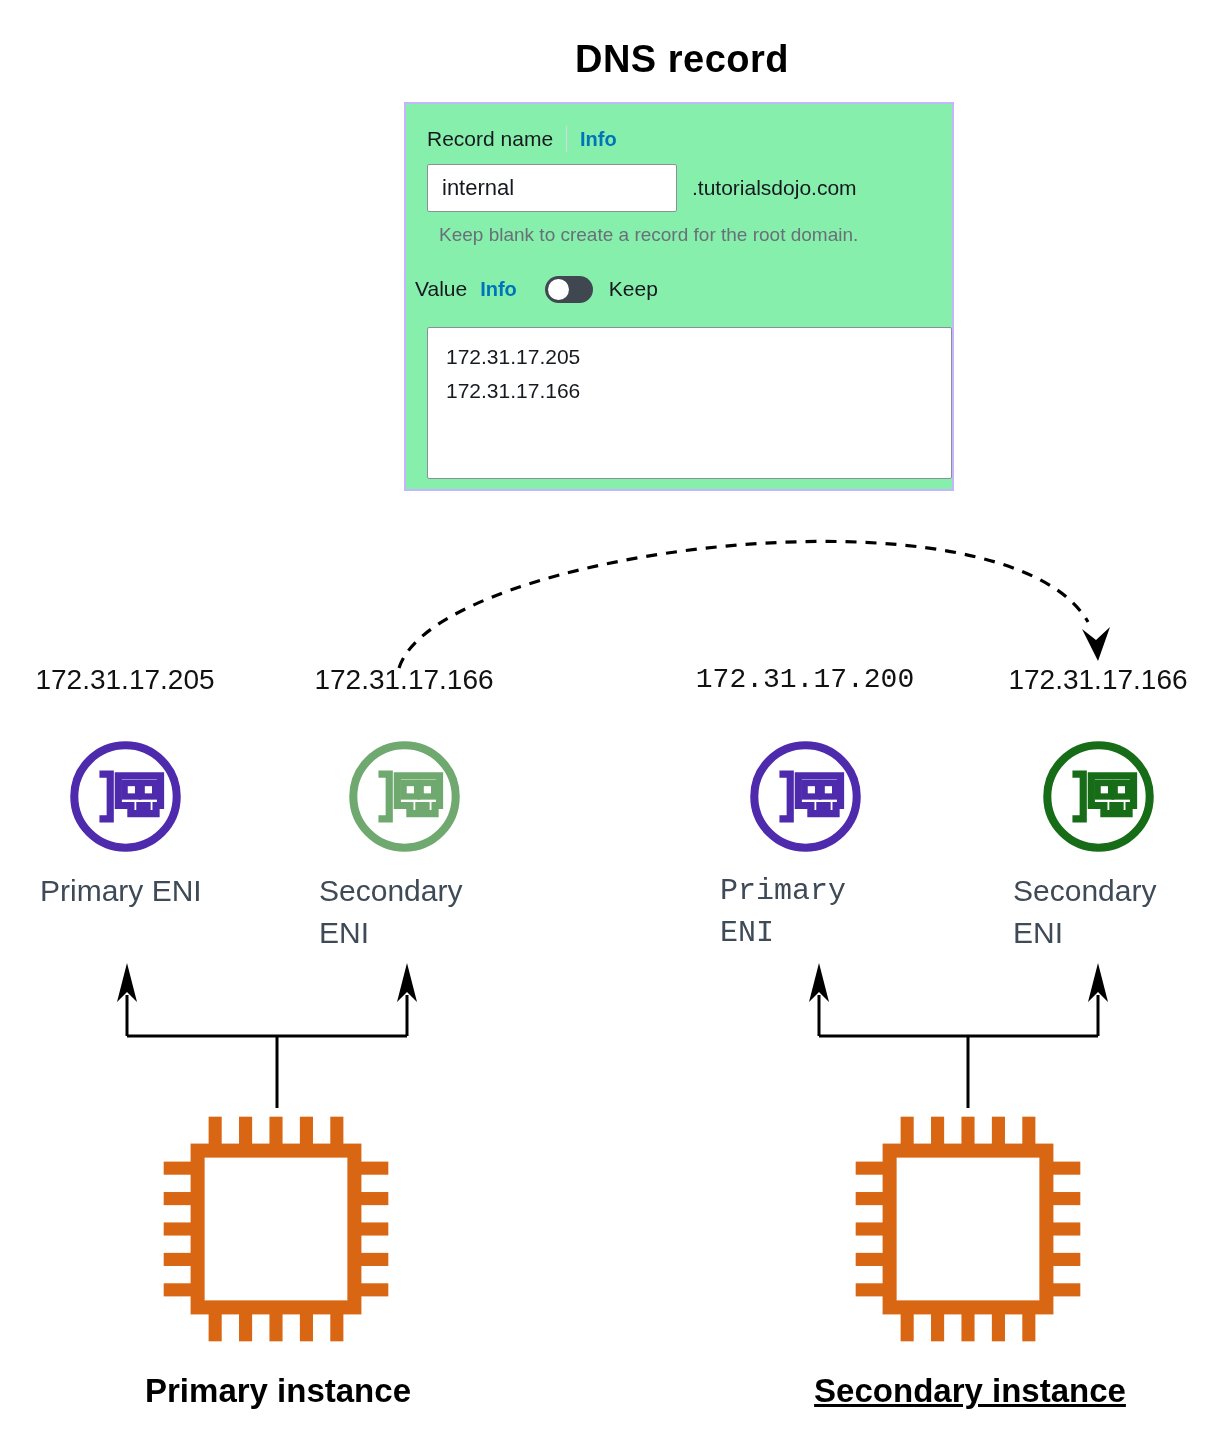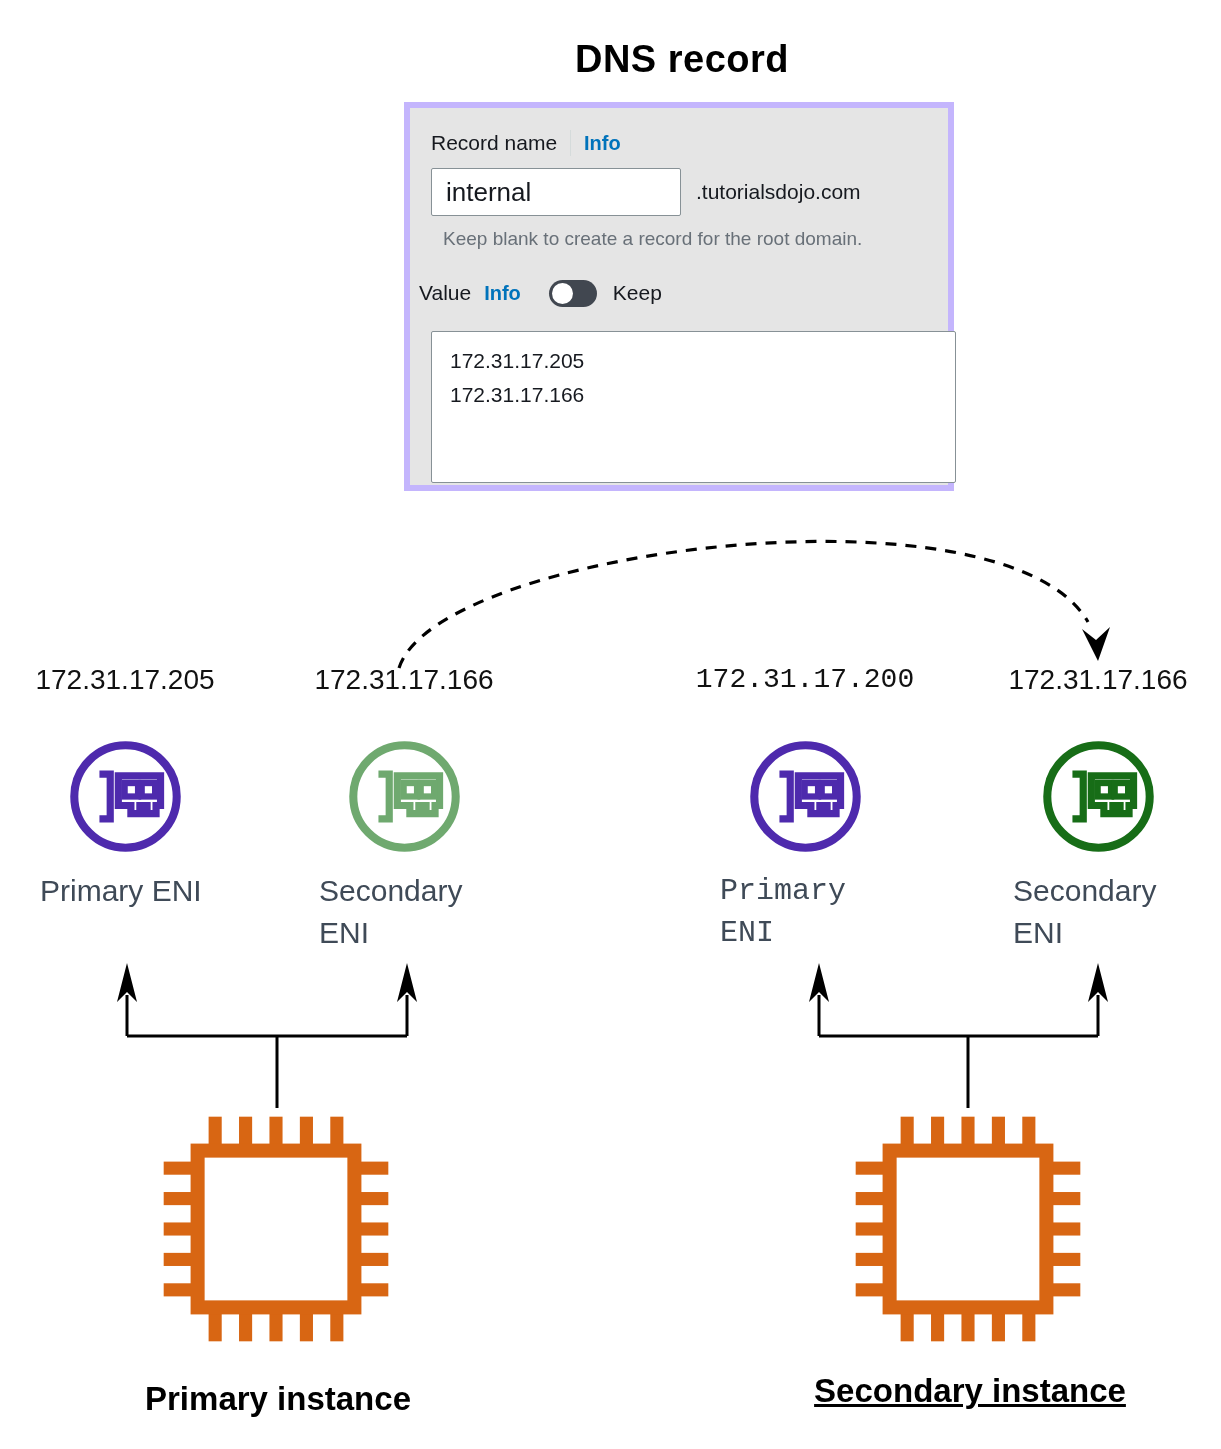--- a/index.html
+++ b/index.html
@@ -23,43 +23,43 @@
     font-weight: bold;
     color: #000;
     letter-spacing: 0.5px;
   }
 
   
   .dns-panel {
     position: absolute;
     left: 404px; top: 102px;
     width: 550px; height: 389px;
-    border: 6px solid #c4b5fd;
-    background: #e5e5e5;
+    border: 2px solid #c4b5fd;
+    background: #86efac;
     padding-left: 32px;
   }
   .row-record-name {
     position: absolute; left: 21px; top: 22px;
     display: flex; align-items: center;
   }
   .field-label { font-size: 21px; color: #16191f; }
   .label-divider {
     width: 1px; height: 26px; background: #d5dbdb;
     margin: 0 13px;
   }
   .info-link {
     font-size: 20px; font-weight: 700; color: #0073bb;
     cursor: pointer;
   }
   .record-name-input {
     position: absolute; left: 21px; top: 60px;
     width: 250px; height: 48px;
     border: 1px solid #879196; border-radius: 2px;
     font-family: "Liberation Sans", "DejaVu Sans", sans-serif;
-    font-size: 26px; color: #16191f;
+    font-size: 22px; color: #16191f;
     padding: 0 14px; outline: none; background: #fff;
   }
   .domain-suffix {
     position: absolute; left: 286px; top: 60px;
     height: 48px; line-height: 48px;
     font-size: 21px; color: #16191f; text-align: center;
   }
   .helper-text {
     position: absolute; left: 21px; top: 120px;
     font-size: 19px; color: #687078; margin-left: 12px;
@@ -118,21 +118,21 @@
     position: absolute; width: 234px; height: 234px; top: 1112px;
   }
   .instance-chip svg { display: block; width: 234px; height: 234px; }
   .chip-left { left: 159px; }
   .chip-right { left: 851px; }
   .instance-label {
     position: absolute; top: 1372px; width: 400px;
     text-align: center;
     font-size: 33px; font-weight: bold; color: #000;
   }
-  .il-left { left: 78px; margin-top: 8px; }
+  .il-left { left: 78px; }
   .il-right { left: 770px; text-decoration: underline; }
 
   
   .arrow-overlay {
     position: absolute; left: 0; top: 0;
     width: 1221px; height: 1449px;
     pointer-events: none;
   }
 </style>
 </head>

